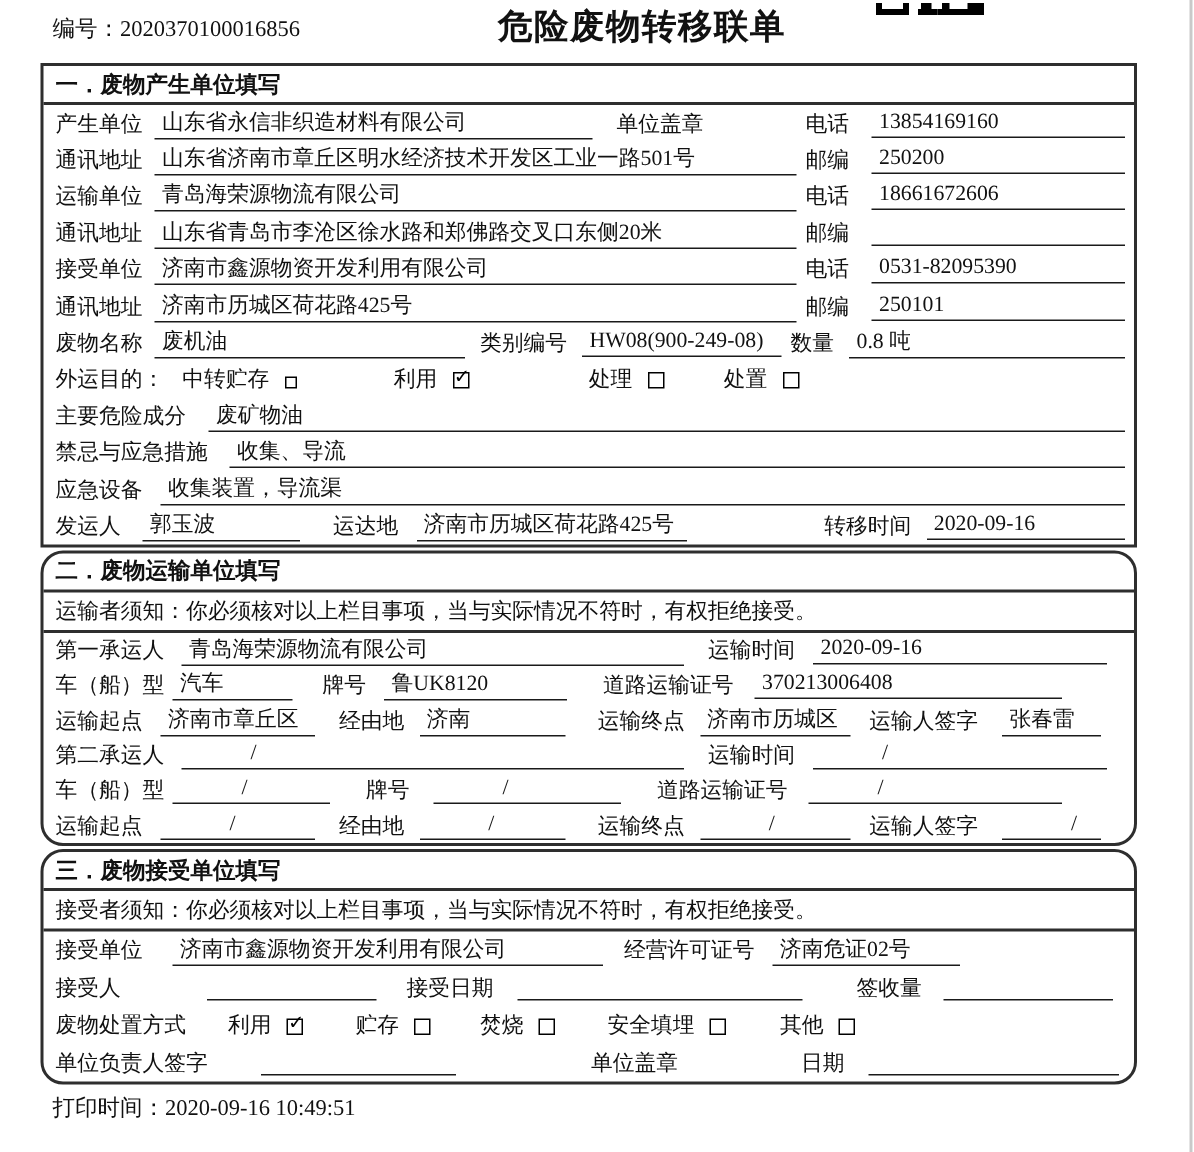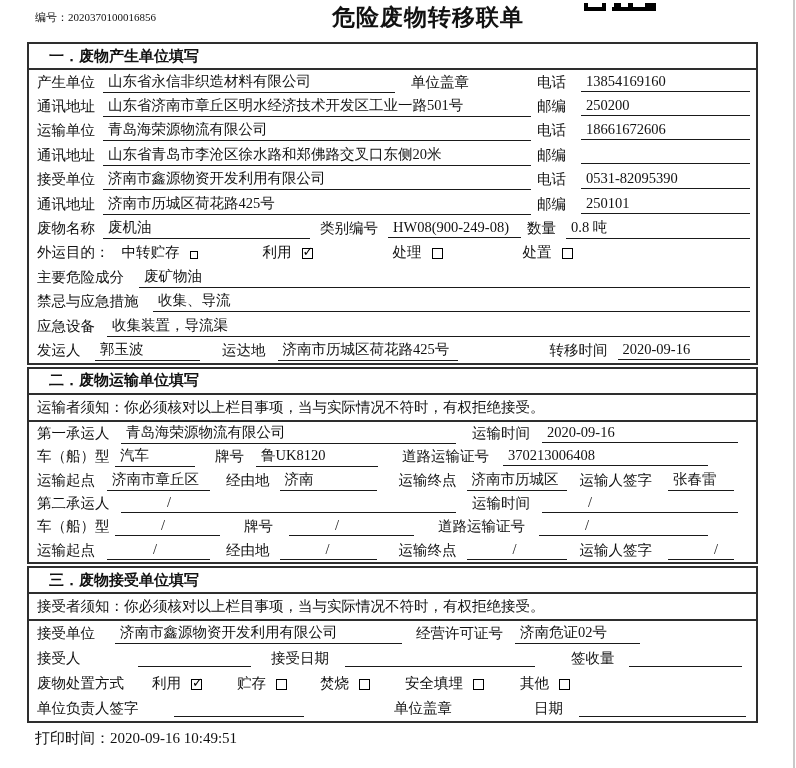--- a/index.html
+++ b/index.html
@@ -7,30 +7,30 @@
   body {
     font-family: "Liberation Serif", "DejaVu Serif", serif;
     font-size: 14.5px;
     color: #111;
     position: relative;
   }
   .edge-line { position:absolute; right:1px; top:0; width:2px; height:768px; background:#c9c9c9; }
 
   
   .hdr { position:relative; height:42px; }
-  .doc-number { position:absolute; left:35px; top:10px; font-size:11px; white-space:nowrap; }
+  .doc-number { position:absolute; left:35px; top:10px; font-size:15px; white-space:nowrap; }
   .doc-title  { position:absolute; left:332px; top:2px; font-size:23px; font-weight:700; letter-spacing:1px; white-space:nowrap; }
   .qr-frag { position:absolute; left:584px; top:0; }
 
   
   .sect { margin-left:27px; width:731px; border:2px solid #2e2e2e; background:#fff; }
-  .sect + .sect { margin-top:2px; }
+  .sect + .sect { margin-top:2px;border-radius:15px; }
   .sect-h {
     height:26px; display:flex; align-items:center;
-    font-weight:700; font-size:15px; padding-left:20px;
+    font-weight:700; font-size:15px; padding-left:8px;
     border-bottom:2px solid #2e2e2e; white-space:nowrap;
   }
   .notice {
     height:27px; display:flex; align-items:center; padding-left:8px;
     border-bottom:2px solid #2e2e2e; white-space:nowrap;
   }
 
   
   .r { display:flex; align-items:center; padding:0 6px 0 8px; height:24.4px; }
   .s2 .r { height:23.4px;justify-content:space-between; }
@@ -154,21 +154,21 @@
 
 
   <div class="r">
     <span class="lb">外运目的：</span>
     <span class="lb" style="margin-left:12px">中转贮存</span>
     <span class="cb small" style="margin-left:10px"></span>
     <span class="lb" style="margin-left:65px">利用</span>
     <span class="cb checked" style="margin-left:10px"></span>
     <span class="lb" style="margin-left:80px">处理</span>
     <span class="cb" style="margin-left:10px"></span>
-    <span class="lb" style="margin-left:80px">处置</span>
+    <span class="lb" style="margin-left:40px">处置</span>
     <span class="cb" style="margin-left:10px"></span>
   </div>
 
   <div class="r">
     <span class="lb" style="width:90px">主要危险成分</span>
     <span class="v fill" style="margin-left:12px">废矿物油</span>
   </div>
 
   <div class="r">
     <span class="lb" style="width:104px">禁忌与应急措施</span>

